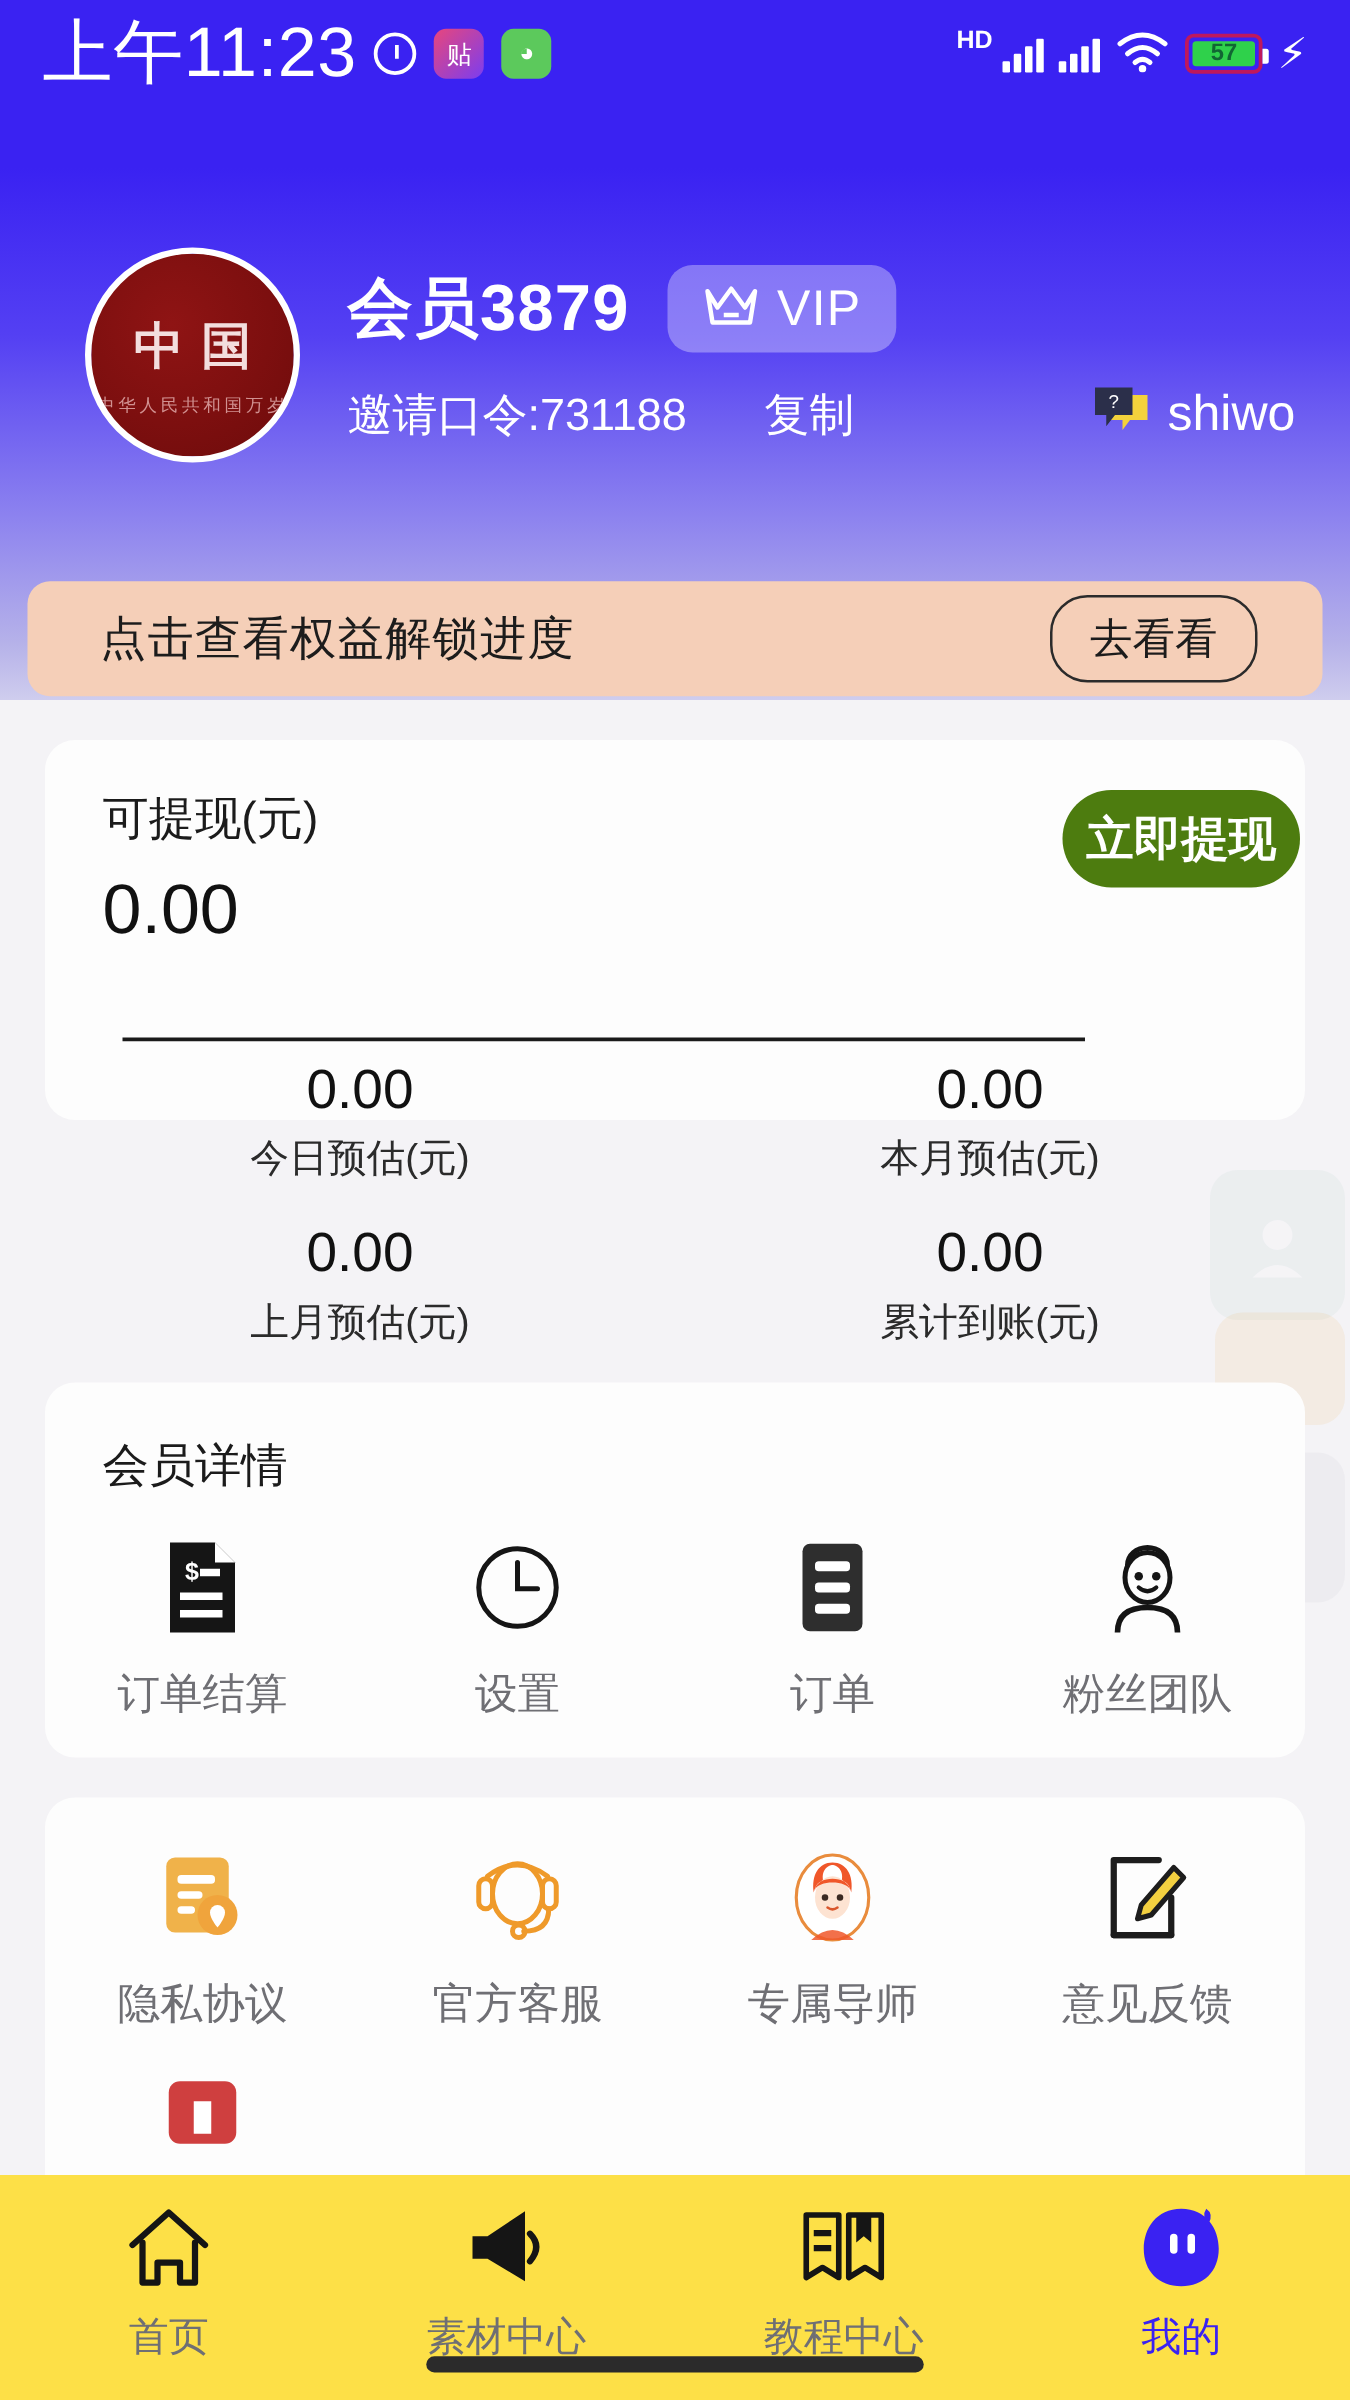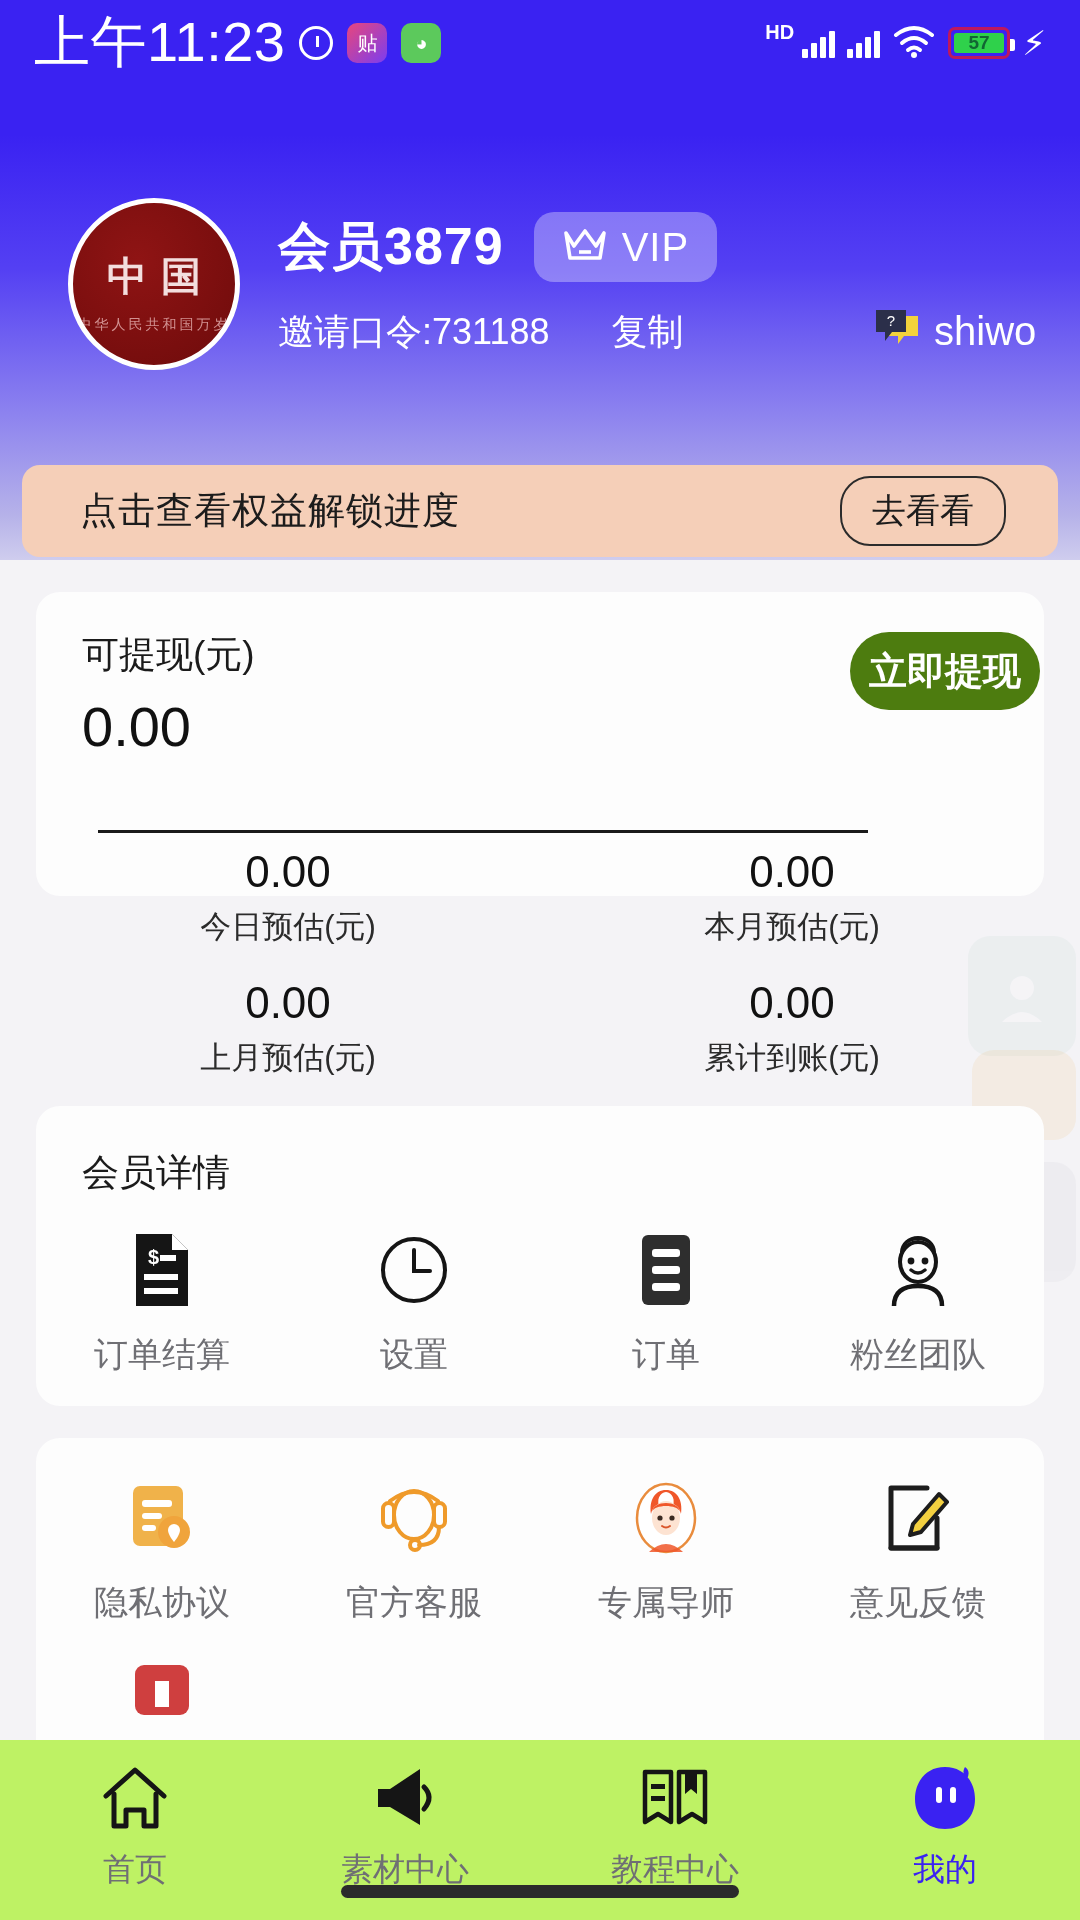--- a/index.html
+++ b/index.html
@@ -118,21 +118,21 @@
   
   .ghost{ position:absolute; right:4px; z-index:3; opacity:.10; }
   #ghost1{ top:936px; width:108px; height:120px; }
   #ghost2{ top:1162px; width:108px; height:120px; }
   #ghost3{ top:1050px; width:104px; height:90px; }
   .ghost-box{ width:100%; height:100%; border-radius:22px; display:flex;align-items:center;justify-content:center;}
 
   
   #bottom-nav{
     position:absolute; left:0; bottom:0; width:1080px; height:180px;
-    background:#bef264; z-index:10;
+    background:#fde047; z-index:10;
     display:flex; align-items:flex-start; padding-top:22px;
   }
   .nav-item{ flex:1; display:flex; flex-direction:column; align-items:center; gap:14px;}
   .nav-icon{ height:72px; display:flex; align-items:center; justify-content:center;}
   .nav-label{ font-size:32px; color:#6f6f74; }
   .nav-item.active .nav-label{ color:#3a22f2; }
   #home-indicator{
     position:absolute; left:50%; transform:translateX(-50%); bottom:22px;
     width:398px; height:13px; background:#2b2b2b; border-radius:7px; z-index:11;
   }

